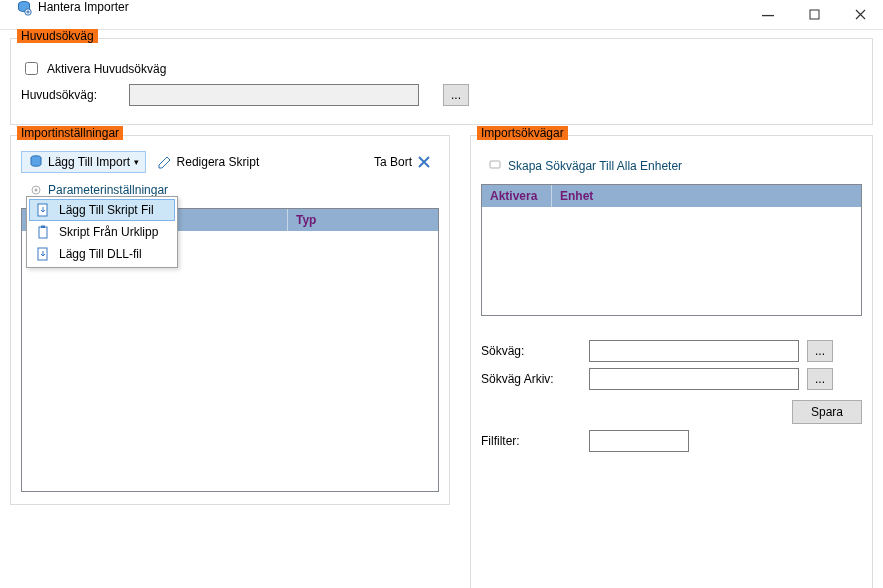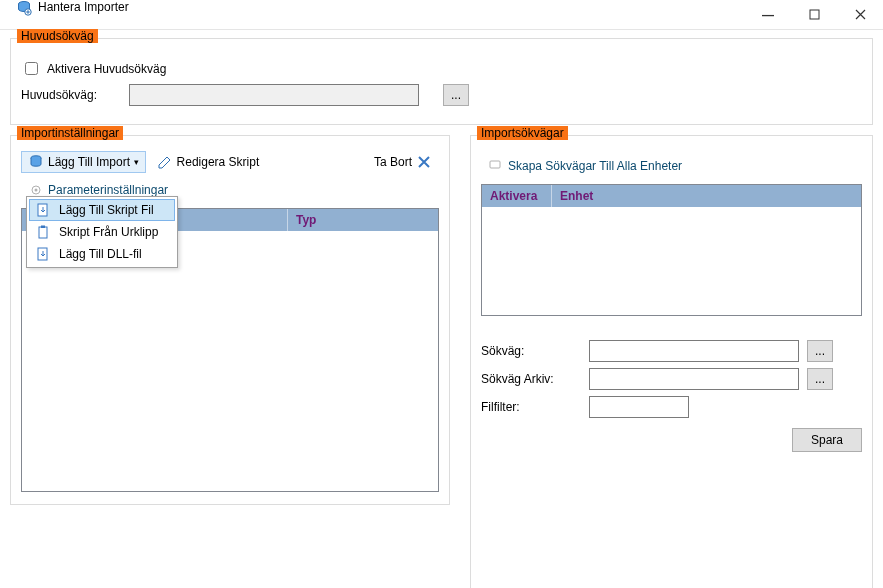--- a/index.html
+++ b/index.html
@@ -207,27 +207,27 @@
           </div>
 
           <div class="row">
             <label class="lbl">Sökväg Arkiv:</label>
             <input type="text" class="field" style="width: 210px;" value="">
             <div class="btn-sq">
                 <span>...</span>
               </div>
           </div>
 
+          <div class="row" style="justify-content:flex-end; margin-top:10px;">
+            <div class="button"><span>Spara</span></div>
+          </div>
+
           <div class="row">
             <label class="lbl">Filfilter:</label>
             <input type="text" class="field" style="width: 100px;" value="">
-          </div>
-
-          <div class="row" style="justify-content:flex-end; margin-top:10px;">
-            <div class="button"><span>Spara</span></div>
           </div>
         </div>
       </div>
     </div>
   </div>
 
 </div>
 
 <div class="footer">
   <div class="button"><span>Stäng</span></div>

